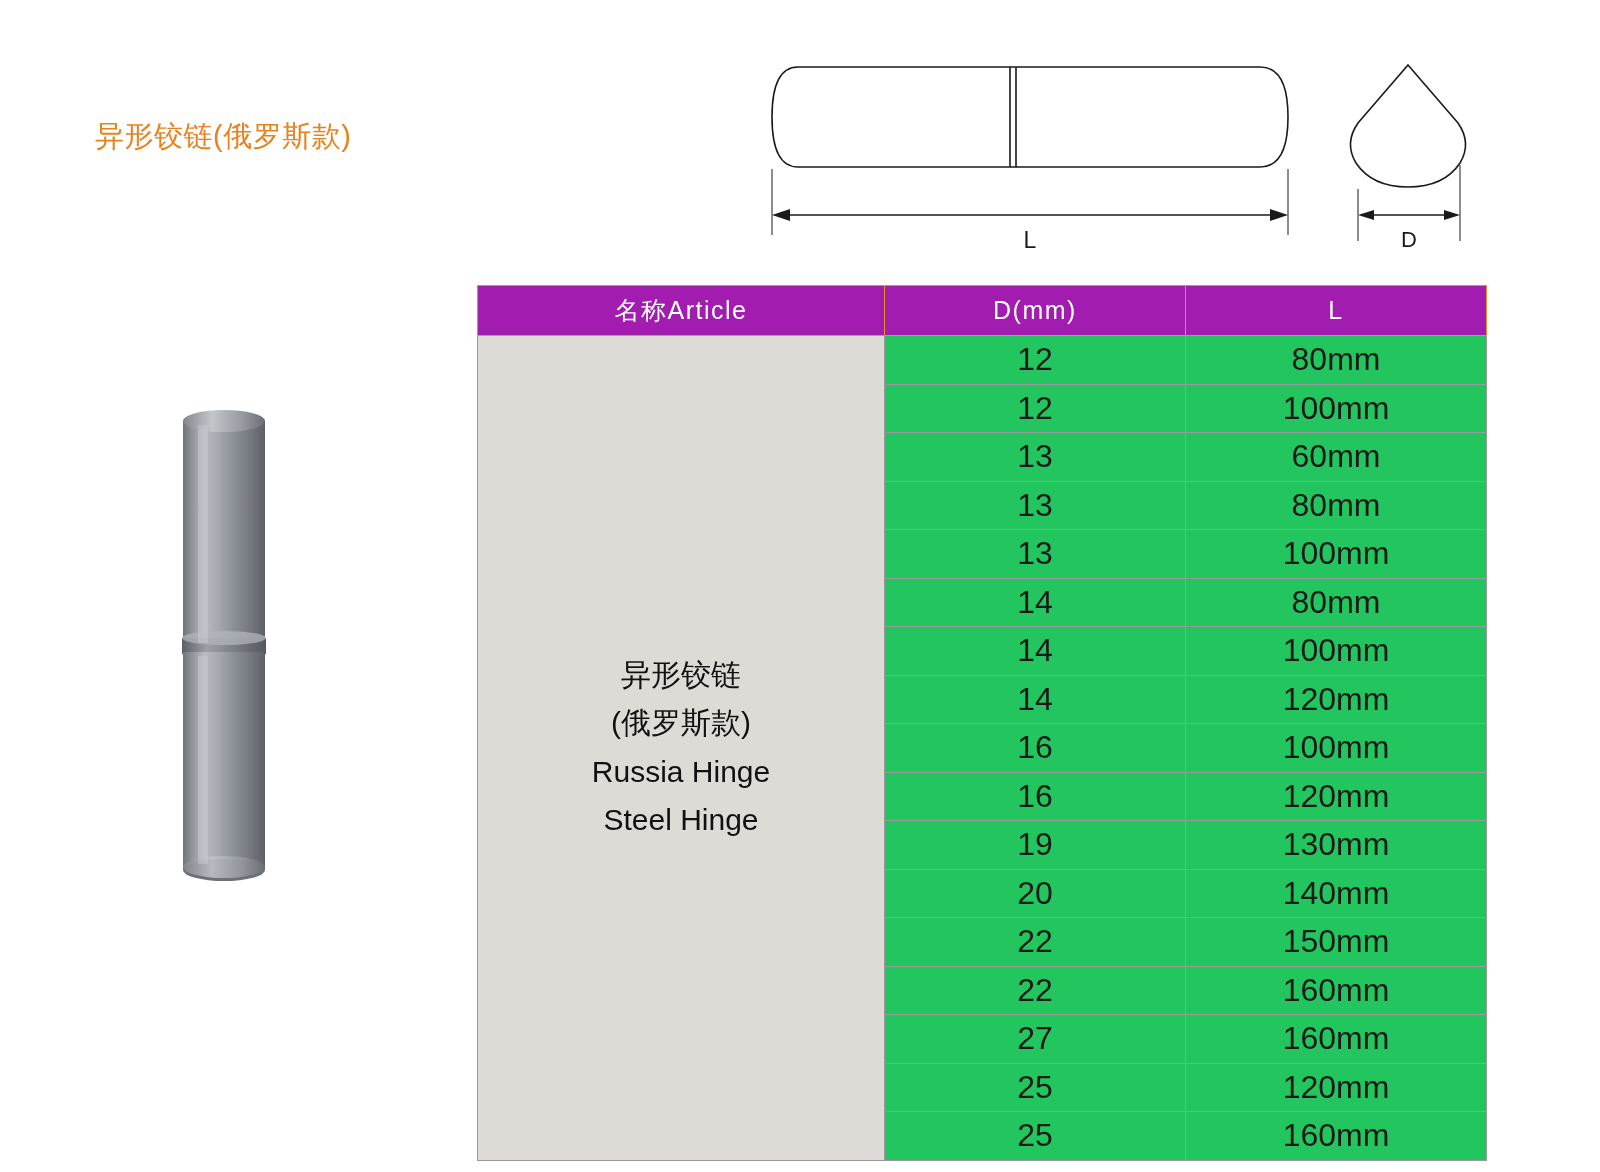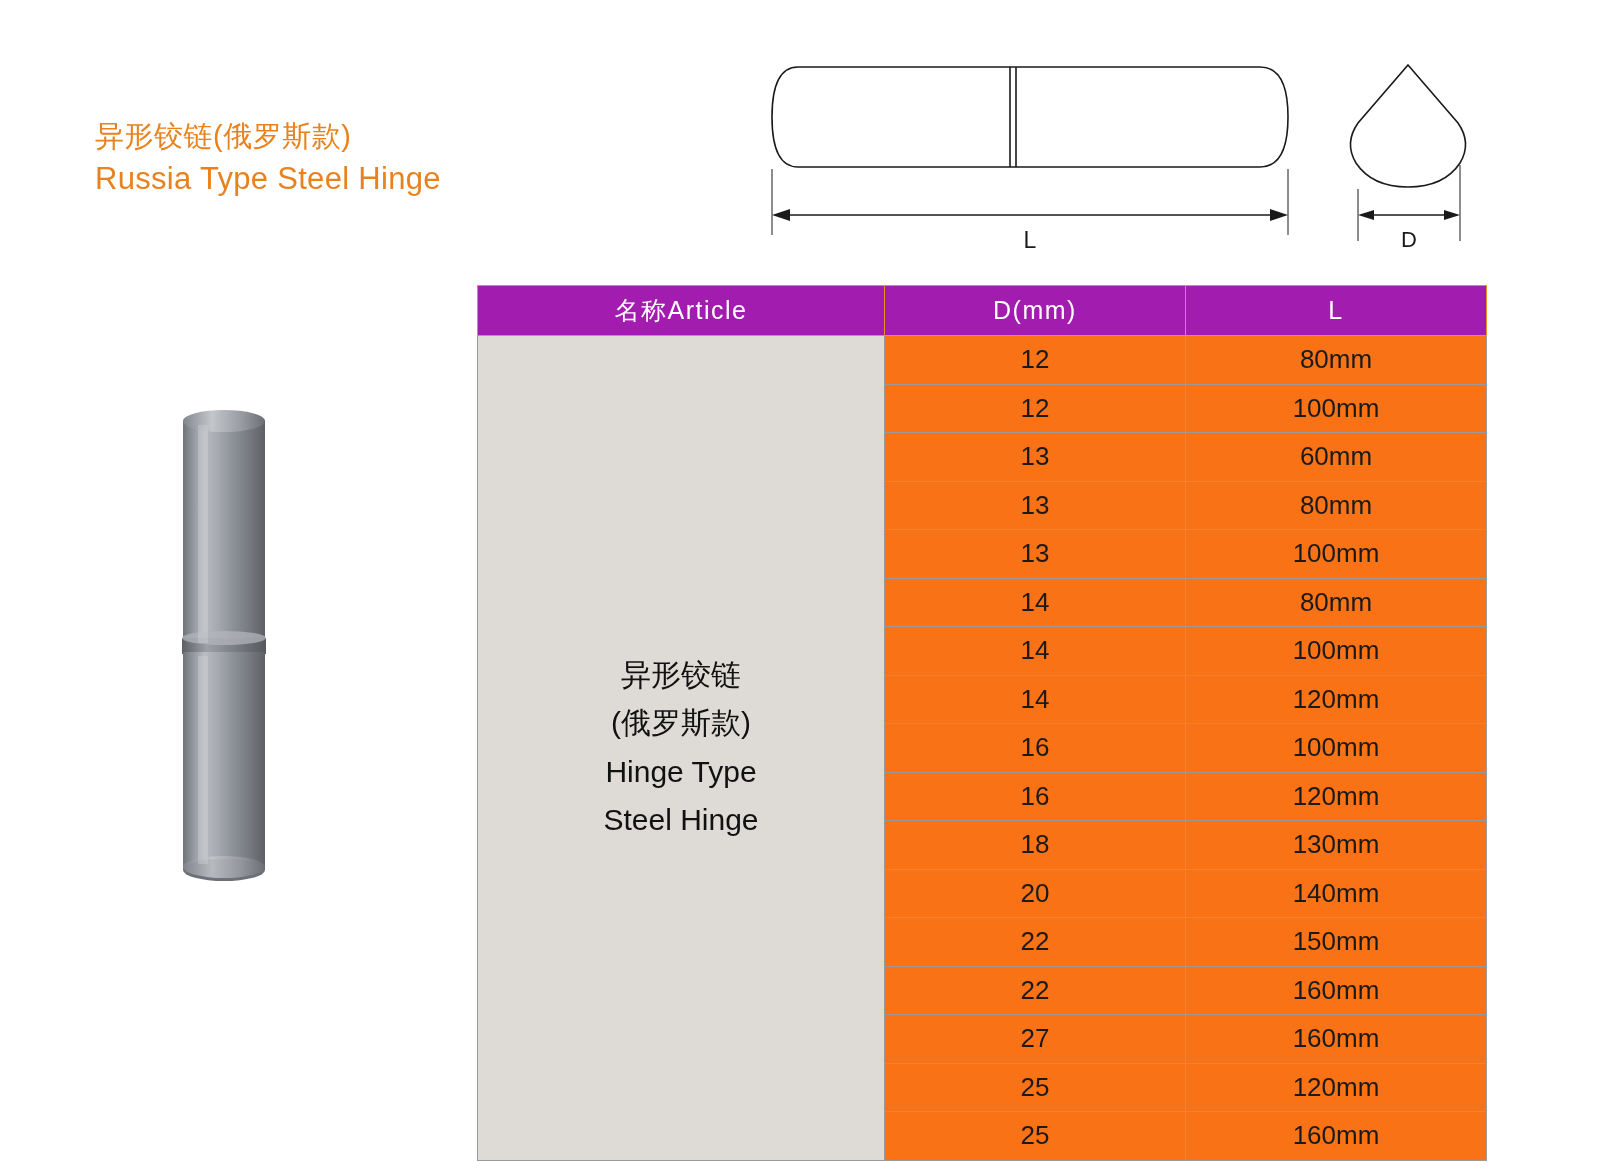--- a/index.html
+++ b/index.html
@@ -81,39 +81,38 @@
     font-size: 25px;
     font-weight: normal;
     letter-spacing: 1.5px;
     border-color: #ef8f23;
   }
   #spec-table thead th.col-article { width: 404px; }
   #spec-table thead th.col-d { width: 298px; }
   #spec-table thead th.col-l { width: 298px; }
 
   #spec-table tbody td {
-    background: #f97316;
+    background: #22c55e;
     height: 45.5px;
-    font-size: 26px;
+    font-size: 32px;
     color: #1a1a1a;
   }
   #spec-table td.article-cell {
     font-size: 30px;
     line-height: 1.62;
     color: #111111;
     background: #dedbd6;
   }
   .article-line { display: block; }
 </style>
 </head>
 <body>
 
 <div id="title-block">
   <div id="title-cn">异形铰链(俄罗斯款)</div>
-  <div id="title-en">Russia Type Steel Hinge</div>
 </div>
 
 <div id="product-photo">
   <svg width="340" height="540" viewBox="0 0 340 540" xmlns="http://www.w3.org/2000/svg">
     <defs>
       <linearGradient id="steelGrad" x1="0" y1="0" x2="1" y2="0">
         <stop offset="0%" stop-color="#6f737a"></stop>
         <stop offset="10%" stop-color="#8d9198"></stop>
         <stop offset="26%" stop-color="#b9bcc1"></stop>
         <stop offset="45%" stop-color="#a3a7ad"></stop>
@@ -198,21 +197,21 @@
       <th class="col-d">D(mm)</th>
       <th class="col-l">L</th>
     </tr>
   </thead>
   <tbody id="table-body">
 
   <tr>
         <td class="article-cell" rowspan="17">
           <span class="article-line">异形铰链</span>
           <span class="article-line">(俄罗斯款)</span>
-          <span class="article-line">Hinge Type</span>
+          <span class="article-line">Russia Hinge</span>
           <span class="article-line">Steel Hinge</span>
         </td>
         <td>12</td>
         <td>80mm</td>
       </tr>
       <tr>
         <td>12</td>
         <td>100mm</td>
       </tr>
       <tr>
@@ -241,21 +240,21 @@
       </tr>
       <tr>
         <td>16</td>
         <td>100mm</td>
       </tr>
       <tr>
         <td>16</td>
         <td>120mm</td>
       </tr>
       <tr>
-        <td>18</td>
+        <td>19</td>
         <td>130mm</td>
       </tr>
       <tr>
         <td>20</td>
         <td>140mm</td>
       </tr>
       <tr>
         <td>22</td>
         <td>150mm</td>
       </tr>

